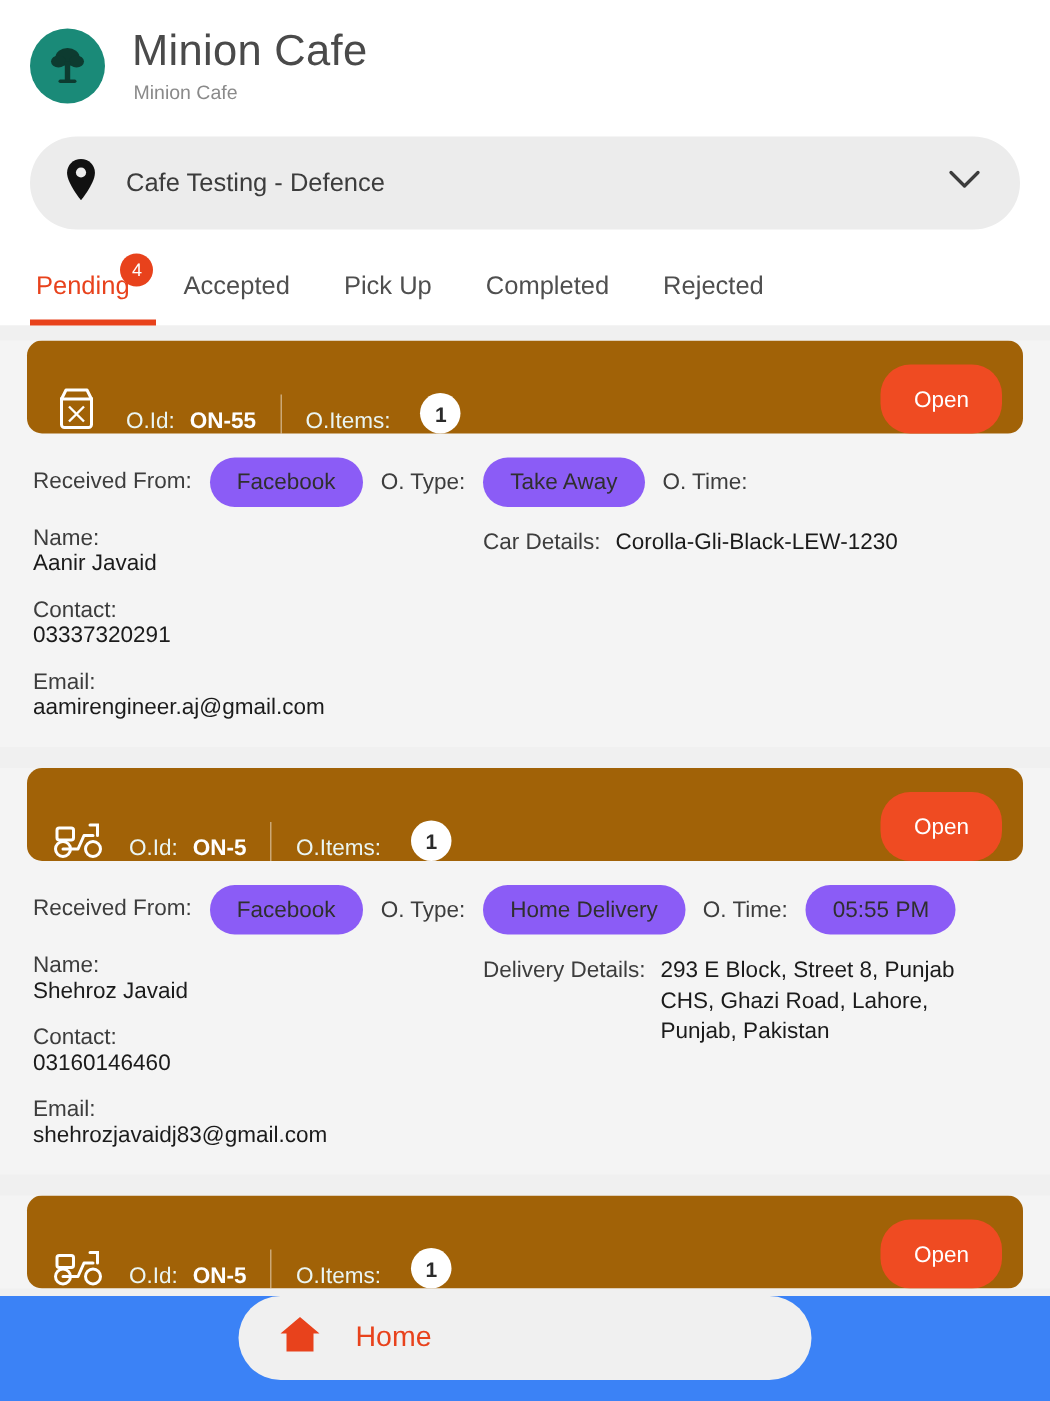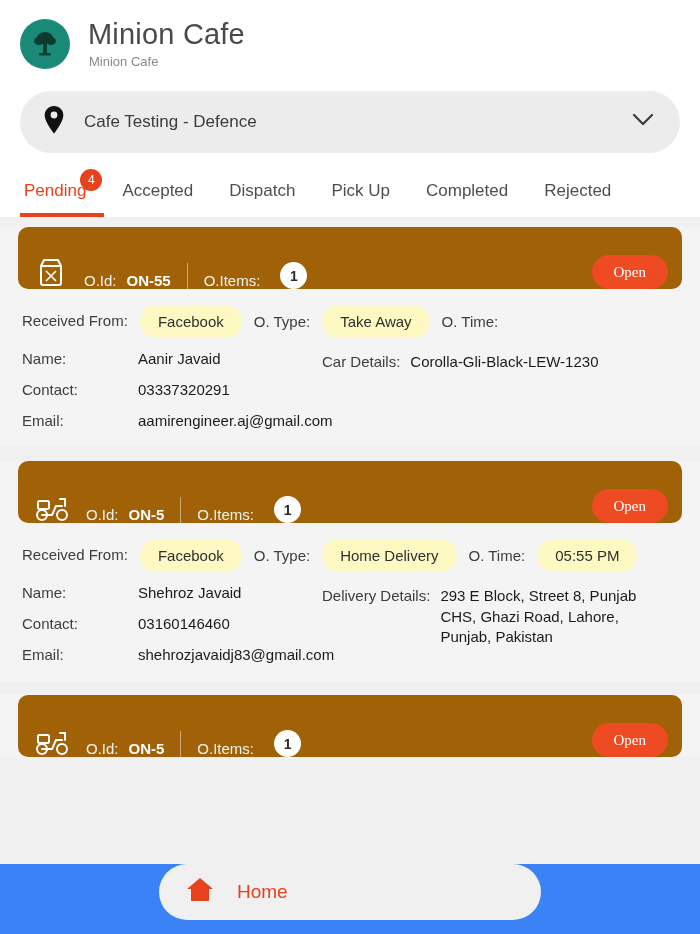--- a/index.html
+++ b/index.html
@@ -123,50 +123,51 @@
     font-size: 14px; font-weight: bold;
     display: flex; align-items: center; justify-content: center;
     margin-left: 10px;
   }
   .open-btn {
     margin-left: auto;
     background: #ef4b22;
     color: #fff;
     border: none;
     border-radius: 20px;
-    height: 34px;
+    height: 46px;
     padding: 0 22px;
     font-size: 15px;
-    font-family: Liberation Serif, serif;
+    font-family: Liberation Sans, sans-serif;
     cursor: pointer;
   }
 
   .card-body { padding: 16px 22px 18px 22px; }
   .meta-row {
     display: flex; align-items: center; gap: 12px;
     margin-bottom: 8px;
   }
   .meta-label { font-size: 15px; color: #3d3d3d; }
   .meta-label.two-line { line-height: 1.25; }
   .chip {
-    background: #fef9c3;
+    background: #8b5cf6;
     border-radius: 18px;
     padding: 8px 18px;
     font-size: 15px;
     color: #2f2f2f;
     text-align: right;
   }
   .details {
     display: flex;
     margin-top: 12px;
   }
   .details-left { width: 300px; flex: 0 0 auto; }
   .detail-line {
     display: flex; align-items: baseline;
     margin-bottom: 14px;
+    flex-direction: column;
   }
   .detail-line:last-child { margin-bottom: 0; }
   .detail-key {
     width: 116px; flex: 0 0 auto;
     font-size: 15px; color: #3d3d3d;
   }
   .detail-val { font-size: 15px; color: #1b1b1b; }
   .details-right {
     flex: 1 1 auto;
     display: flex; align-items: flex-start; gap: 10px;
@@ -247,23 +248,20 @@
       </span>
     </div>
 
     <div class="tabs">
       <div class="tab active">
         <span>Pending</span>
         <span class="badge">4</span>
       </div>
       <div class="tab">
         <span>Accepted</span>
-      </div>
-      <div class="tab">
-        <span>Dispatch</span>
       </div>
       <div class="tab">
         <span>Pick Up</span>
       </div>
       <div class="tab">
         <span>Completed</span>
       </div>
       <div class="tab">
         <span>Rejected</span>
       </div>

